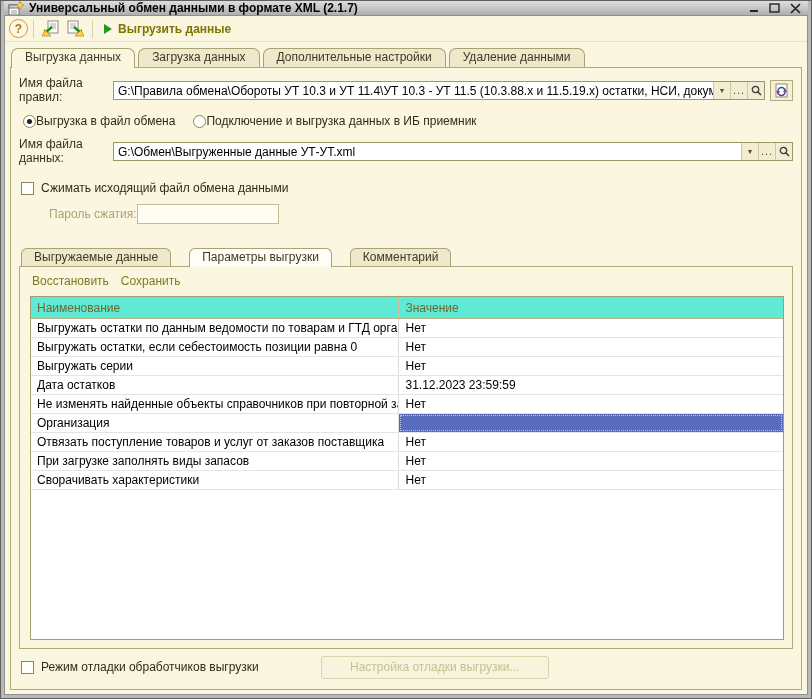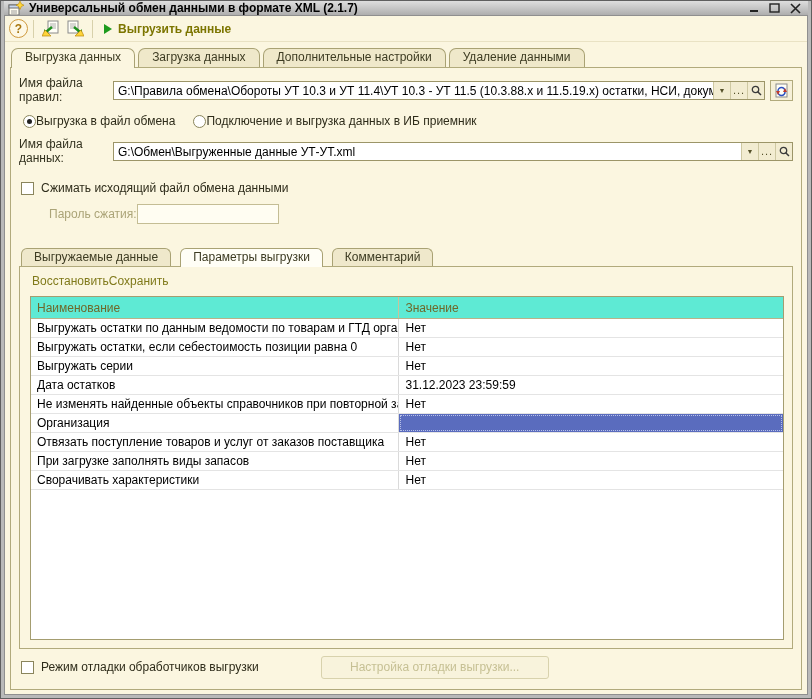--- a/index.html
+++ b/index.html
@@ -59,28 +59,28 @@
   .check-row { display:flex; align-items:center; gap:7px; margin:9px 0 6px 2px; flex:none; }
   .checkbox { width:13px; height:13px; border:1px solid #8a855c; background:#fff; flex:none; }
 
   .pwd-row { display:flex; align-items:center; margin:3px 0 0 30px; flex:none; }
   .pwd-label { width:88px; color:#aba478; }
   .pwd-input { width:142px; height:20px; border:1px solid #c4bd94; background:#fffdf2; }
 
   .spacer { height:24px; flex:none; }
 
   
-  .tabstrip-inner { display:flex; gap:9px; padding-left:2px; position:relative; z-index:2; flex:none; }
+  .tabstrip-inner { display:flex; gap:18px; padding-left:2px; position:relative; z-index:2; flex:none; }
   .tab-inner { height:18px; line-height:16px; padding:0 12px; background:#efe8cb; color:#3d3b22;
                border:1px solid #a9a274; border-bottom:none; border-radius:6px 6px 0 0; }
   .tab-inner.active { background:#fffef6; height:19px; margin-bottom:-1px; }
 
   .innerpage { flex:1; border:1px solid #b1aa7c; display:flex; flex-direction:column; min-height:0;
                padding:7px 8px 8px 10px; background:#fbf6e0; position:relative; z-index:1; }
-  .cmd-row { display:flex; gap:0; margin-bottom:8px; flex:none; padding-left:2px; }
+  .cmd-row { display:flex; gap:12px; margin-bottom:8px; flex:none; padding-left:2px; }
   .cmd { color:#807a1b; }
 
   
   .ptable { flex:1; min-height:0; border:1px solid #a49d70; background:#fff; display:flex; flex-direction:column; }
   .thead { display:flex; height:22px; flex:none; background:#5eead4; border-bottom:1px solid #b9b28a; color:#6e682a; }
   .th { padding:4px 6px 0; white-space:nowrap; overflow:hidden; }
   .th.c1 { width:49%; border-right:1px solid #c9c39b; }
   .th.c2 { flex:1; }
   .trow { display:flex; height:19px; flex:none; border-bottom:1px solid #e4e4e4; }
   .td { padding:2px 6px 0; white-space:nowrap; overflow:hidden; color:#000; }

